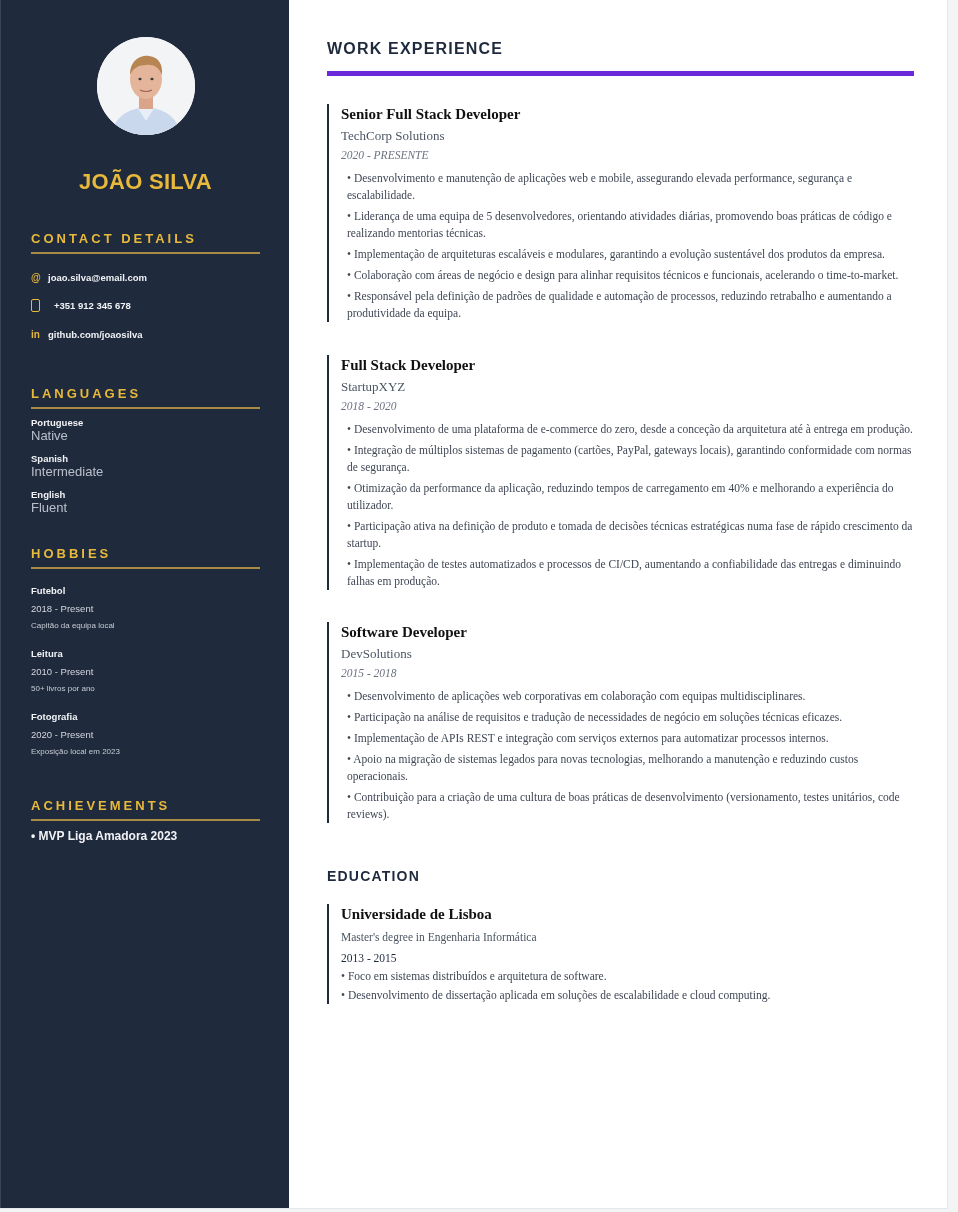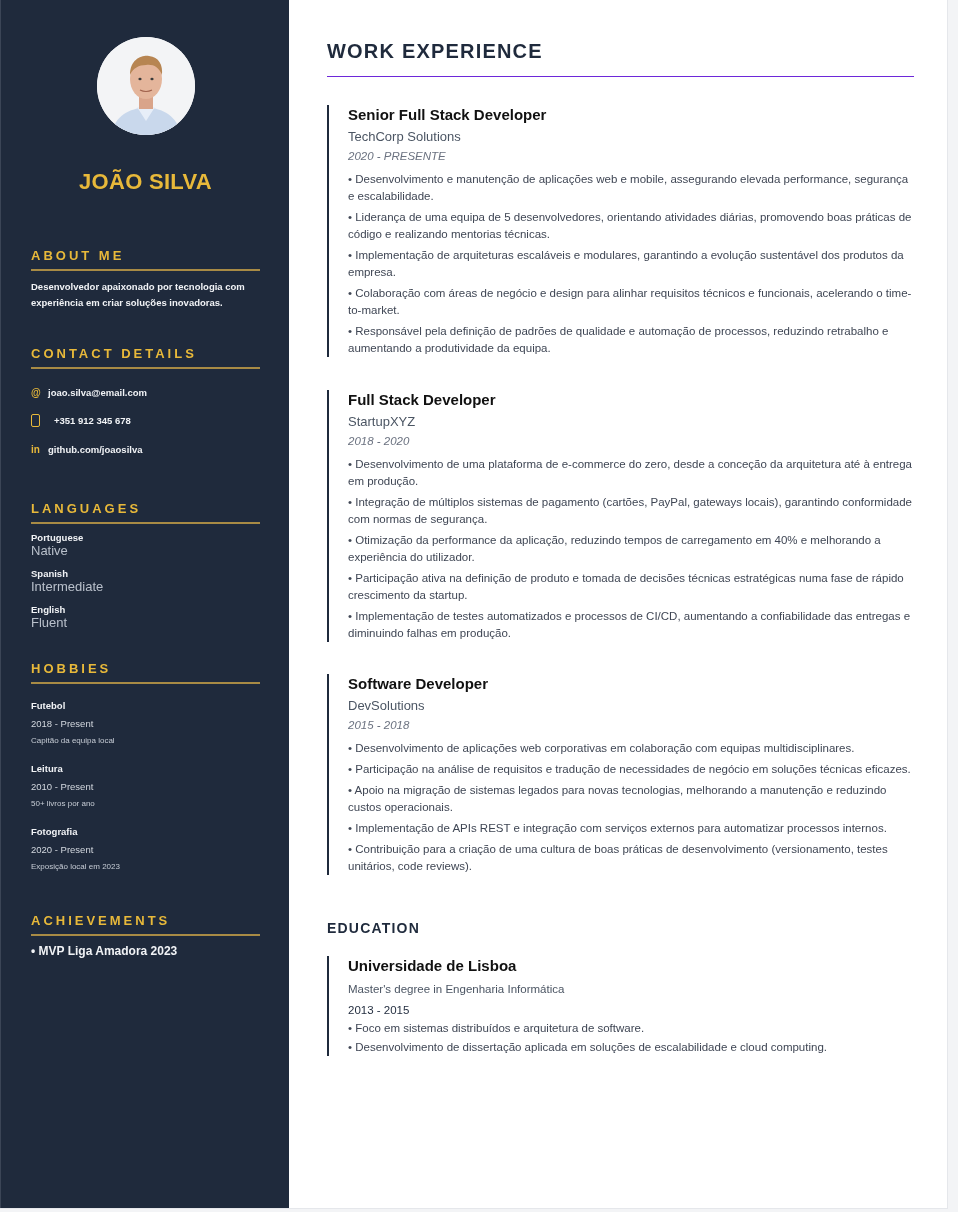--- a/index.html
+++ b/index.html
@@ -44,30 +44,30 @@
     .lang-level { font-size: 13px; color: #b9c0cb; line-height: 14px; }
     .hobby { }
     .hobby-name { font-size: 9.5px; font-weight: bold; color: #f1f3f6; line-height: 13px; margin-top: 15px; }
     .hobby-years { font-size: 9.5px; color: #d3d8df; line-height: 14px; margin-top: 5px; }
     .hobby-desc { font-size: 8px; color: #c6ccd5; line-height: 12px; margin-top: 4px; }
     .ach-item { font-size: 12px; color: #f1f3f6; font-weight: bold; margin-top: 8px; }
 
     
     .main { flex: 1; padding: 40px 33px 0 38px; color: #3f4654; }
     .main-heading {
-      font-size: 20px; font-weight: bold; color: #1f2a3c; letter-spacing: 1.2px;
-      padding-bottom: 13px; border-bottom: 1px solid #6d28d9; width: 587px;
+      font-size: 16px; font-weight: bold; color: #1f2a3c; letter-spacing: 1.2px;
+      padding-bottom: 13px; border-bottom: 5px solid #6d28d9; width: 587px;
     }
     .edu-heading { font-size: 14px; font-weight: bold; color: #1f2a3c; letter-spacing: 1.2px; }
-    .job { border-left: 2px solid #1f2a3c; padding-left: 19px; }
+    .job { border-left: 2px solid #1f2a3c; padding-left: 12px; font-family: Liberation Serif, serif; }
     .job-title { font-size: 15px; font-weight: bold; color: #111111; line-height: 20px; }
     .job-company { font-size: 13px; color: #4b5563; margin-top: 4px; line-height: 16px; }
     .job-dates { font-size: 11.5px; color: #6b7280; font-style: italic; margin-top: 4px; line-height: 14px; }
     .job-bullets { margin-top: 8px; }
-    .bullet { font-size: 11.5px; color: #3f4654; line-height: 17px; margin-bottom: 4px; }
+    .bullet { font-size: 11.5px; color: #3f4654; line-height: 17px; margin-bottom: 4px; margin-left: 6px; }
     .edu-degree { font-size: 11.5px; color: #4b5563; margin-top: 5px; line-height: 16px; }
     .edu-dates { font-size: 11.5px; color: #1f2a3c; margin-top: 5px; line-height: 16px; }
     .edu-bullet { font-size: 11.5px; color: #3f4654; line-height: 17px; margin-top: 2px; }
   </style>
 </head>
 <body>
 
 <div class="page">
 
   <aside class="sidebar">
@@ -79,24 +79,20 @@
         <rect x="42" y="58" width="14" height="14" fill="#d9a48a"></rect>
         <ellipse cx="49" cy="42" rx="16" ry="20" fill="#e4b59b"></ellipse>
         <path d="M33 38 C33 22 45 18 52 19 C62 20 66 28 65 38 C62 30 56 27 49 28 C42 28 36 31 33 38 Z" fill="#b78552"></path>
         <ellipse cx="43" cy="42" rx="1.6" ry="1.2" fill="#3a3a3a"></ellipse>
         <ellipse cx="55" cy="42" rx="1.6" ry="1.2" fill="#3a3a3a"></ellipse>
         <path d="M43 53 Q49 56 55 53" stroke="#a0624c" stroke-width="1.2" fill="none"></path>
       </svg>
     </div>
     <div class="name">JOÃO SILVA</div>
 
-    <section class="side-section" style="margin-top:53px;">
-      <div class="side-heading">ABOUT ME</div>
-      <p class="about-text">Desenvolvedor apaixonado por tecnologia com experiência em criar soluções inovadoras.</p>
-    </section>
 
     <section class="side-section" style="margin-top:36px;">
       <div class="side-heading">CONTACT DETAILS</div>
       <div class="contact-list">
         <div class="contact-item">
           <span class="ci">@</span>
           <span>joao.silva@email.com</span>
         </div>
         <div class="contact-item">
           <span class="ci phone">
@@ -184,22 +180,22 @@
       </div>
     </article>
 
     <article class="job" style="margin-top:32px;">
       <div class="job-title">Software Developer</div>
       <div class="job-company">DevSolutions</div>
       <div class="job-dates">2015 - 2018</div>
       <div class="job-bullets">
         <p class="bullet">• Desenvolvimento de aplicações web corporativas em colaboração com equipas multidisciplinares.</p>
         <p class="bullet">• Participação na análise de requisitos e tradução de necessidades de negócio em soluções técnicas eficazes.</p>
+        <p class="bullet">• Implementação de APIs REST e integração com serviços externos para automatizar processos internos.</p>
         <p class="bullet">• Apoio na migração de sistemas legados para novas tecnologias, melhorando a manutenção e reduzindo custos operacionais.</p>
-        <p class="bullet">• Implementação de APIs REST e integração com serviços externos para automatizar processos internos.</p>
         <p class="bullet" style="margin-bottom:0">• Contribuição para a criação de uma cultura de boas práticas de desenvolvimento (versionamento, testes unitários, code reviews).</p>
       </div>
     </article>
 
     <h2 class="edu-heading" style="margin-top:45px;">EDUCATION</h2>
     <article class="job" style="margin-top:20px;">
       <div class="job-title">Universidade de Lisboa</div>
       <div class="edu-degree">Master's degree in Engenharia Informática</div>
       <div class="edu-dates">2013 - 2015</div>
       <p class="edu-bullet">• Foco em sistemas distribuídos e arquitetura de software.</p>

